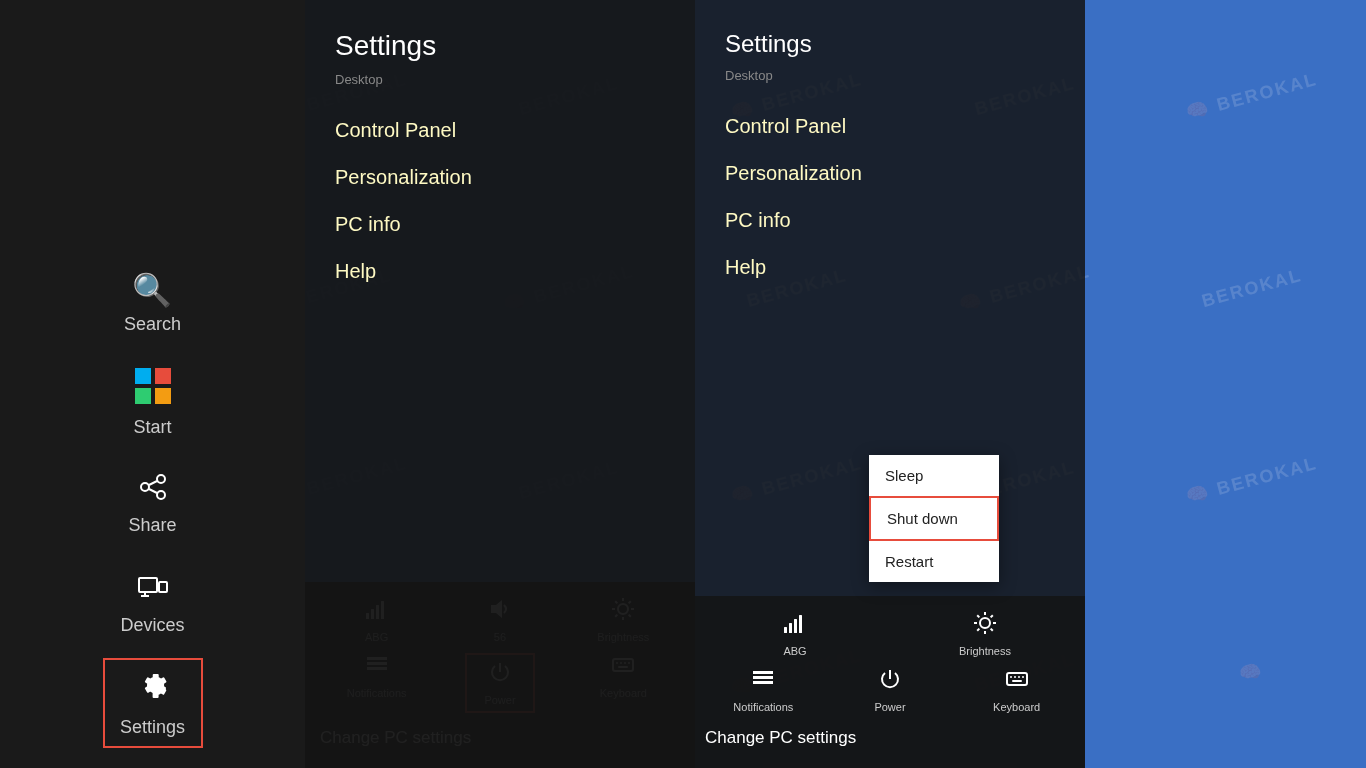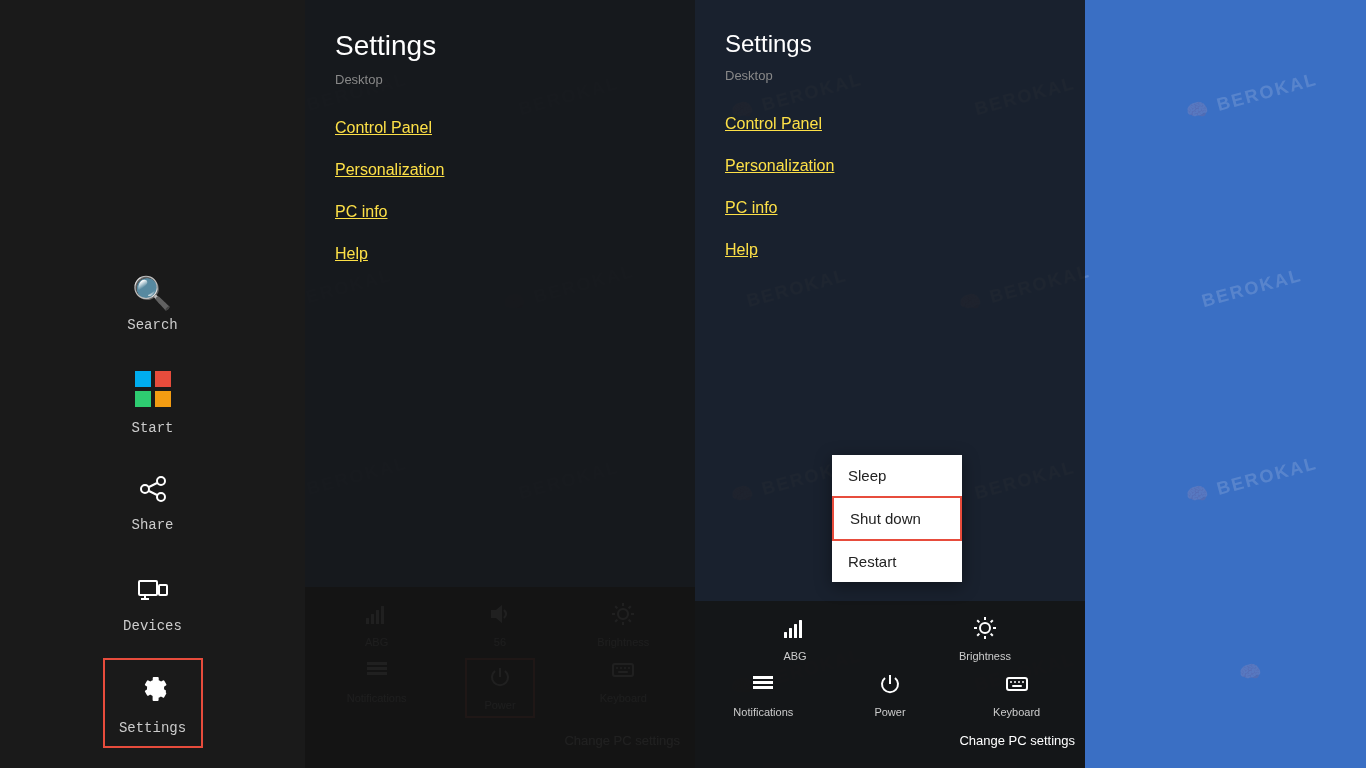--- a/index.html
+++ b/index.html
@@ -68,23 +68,22 @@
       position: relative;
     }
     .sidebar-item.active-highlight {
       border: 2px solid #e74c3c;
     }
     .sidebar-item .icon {
       font-size: 32px;
       margin-bottom: 5px;
     }
     .sidebar-item .label {
-      font-size: 14px;
+      font-size: 18px;
       color: #ccc;
-      font-family: Liberation Mono, monospace;
     }
 
     
     .charms-panel {
       position: absolute;
       left: 305px;
       top: 0;
       width: 390px;
       height: 768px;
       background: rgba(20, 20, 20, 0.95);
@@ -95,25 +94,24 @@
       font-size: 28px;
       font-weight: 300;
       padding: 30px 30px 5px 30px;
     }
     .settings-subtitle {
       color: #888;
       font-size: 13px;
       padding: 5px 40px 20px 30px;
     }
     .settings-menu-item {
-      color: #fde047;
-      font-size: 16px;
+      color: #fef9c3;
+      font-size: 20px;
       padding: 12px 30px;
       cursor: pointer;
-      text-decoration: underline;
     }
     .bottom-icons {
       position: absolute;
       bottom: 0;
       left: 305px;
       width: 390px;
       background: rgba(20,20,20,0.95);
       padding: 15px 10px;
     }
     .bottom-icons-row {
@@ -137,43 +135,43 @@
       font-size: 24px;
       margin-bottom: 4px;
     }
     .bottom-icon-item .icon-label {
       font-size: 11px;
       color: #ccc;
       text-align: center;
     }
     .change-pc-settings {
       color: white;
-      font-size: 13px;
-      text-align: right;
+      font-size: 17px;
+      text-align: left;
       padding: 5px;
     }
 
     
     .right-panel {
       position: absolute;
       left: 695px;
       top: 0;
       width: 390px;
       height: 768px;
       background: rgba(20, 20, 20, 0.85);
       z-index: 8;
     }
     .right-panel .settings-title {
       font-size: 24px;
     }
 
     
     .power-popup {
       position: absolute;
-      left: 832px;
+      left: 869px;
       top: 455px;
       width: 130px;
       background: white;
       z-index: 20;
       box-shadow: 0 4px 16px rgba(0,0,0,0.4);
     }
     .power-popup-item {
       padding: 12px 16px;
       font-size: 15px;
       color: #222;

